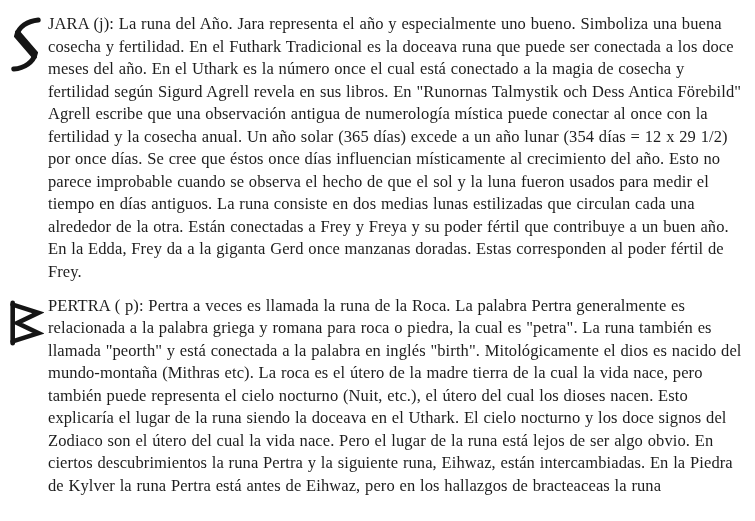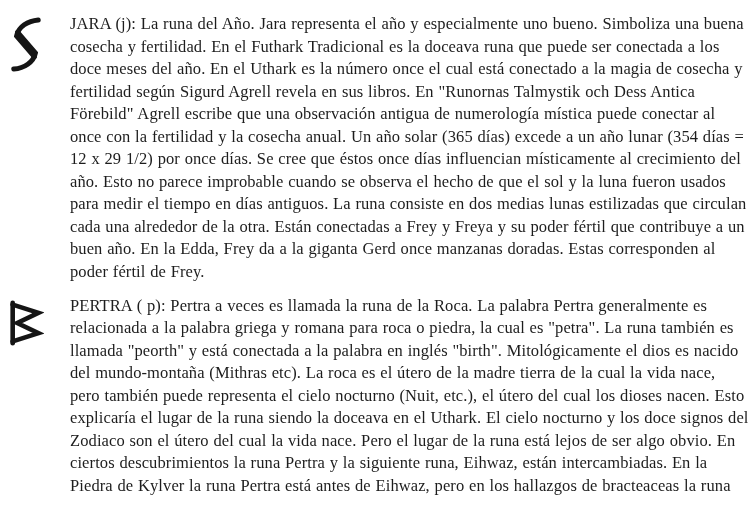--- a/index.html
+++ b/index.html
@@ -16,21 +16,20 @@
   }
   .page {
     box-sizing: border-box;
     width: 755px;
     padding: 13px 6px 0 5px;
   }
   .rune-section {
     display: flex;
     align-items: flex-start;
     margin-bottom: 11px;
-    gap: 22px;
   }
   .rune-col {
     flex: 0 0 43px;
     width: 43px;
   }
   .rune-col svg {
     display: block;
   }
   .jara-svg { margin-top: 4px; margin-left: 4px; }
   .pertra-svg { margin-top: 4px; margin-left: 4px; }

